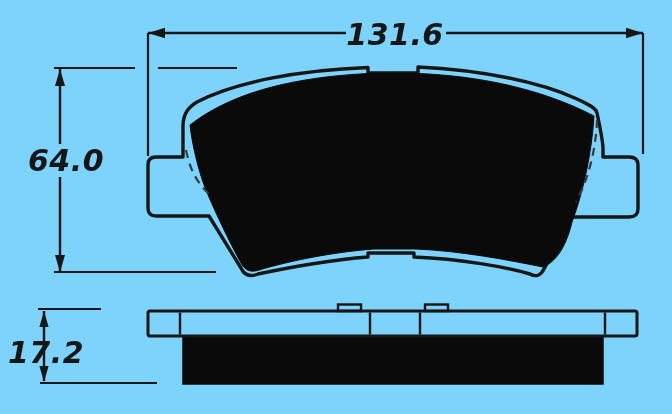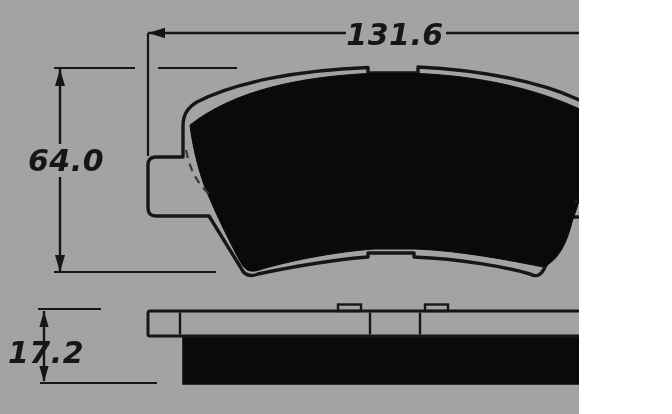--- a/index.html
+++ b/index.html
@@ -2,23 +2,23 @@
 <html><head>
 <meta charset="utf-8">
 <style>
   html, body {
     margin: 0;
     padding: 0;
     background: #ffffff;
   }
   .canvas {
     position: relative;
-    width: 579px;
+    width: 672px;
     height: 414px;
-    background: #a3a3a3;
+    background: #7dd3fc;
     overflow: hidden;
   }
   svg { display: block; }
   .dim-text {
     font-family: "DejaVu Sans", sans-serif;
     font-weight: bold;
     font-style: italic;
     font-size: 30px;
     fill: #161616;
     letter-spacing: 0.5px;

